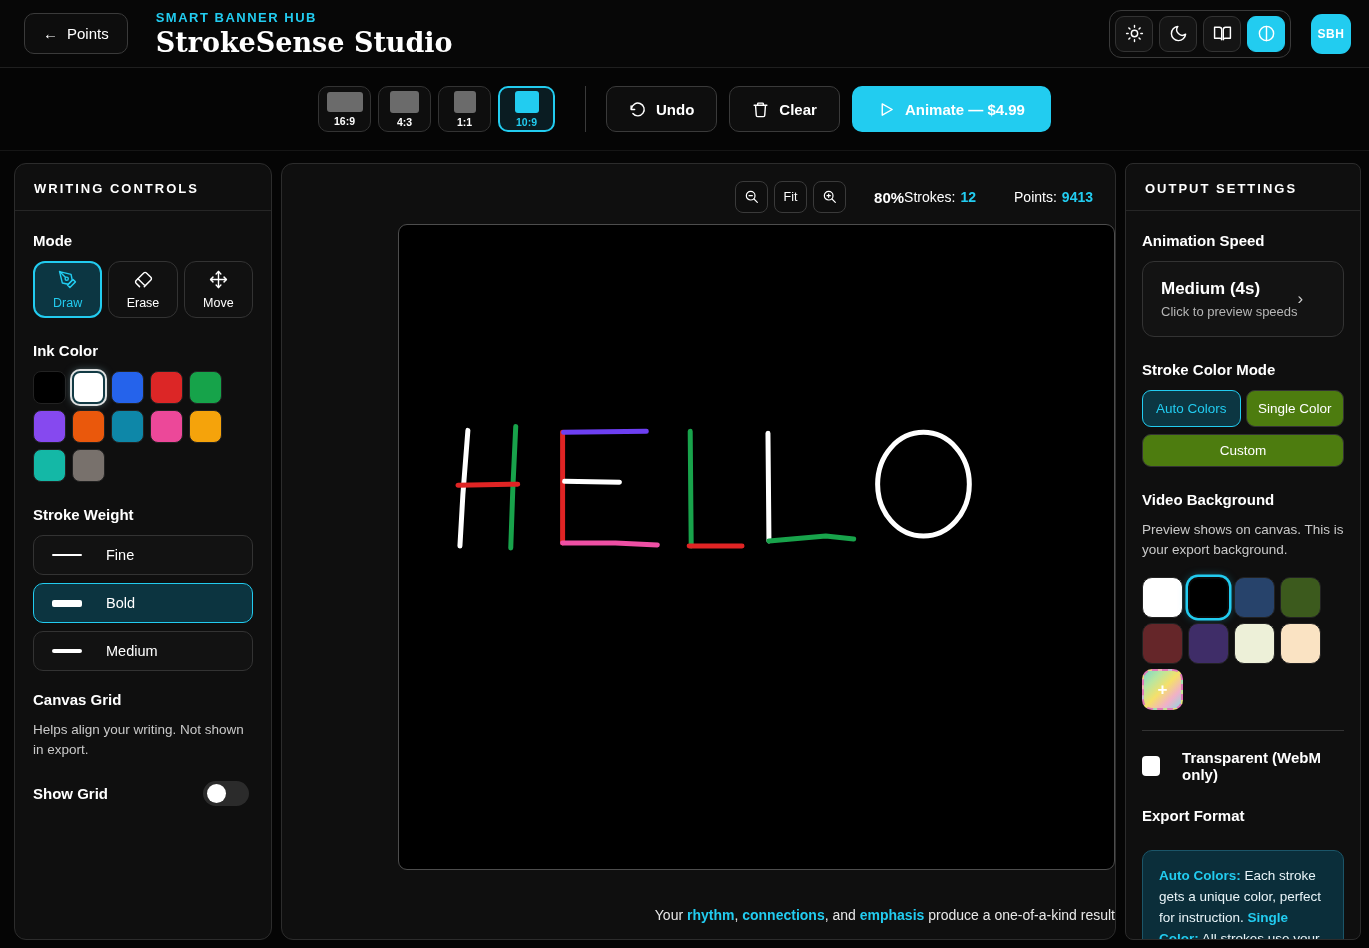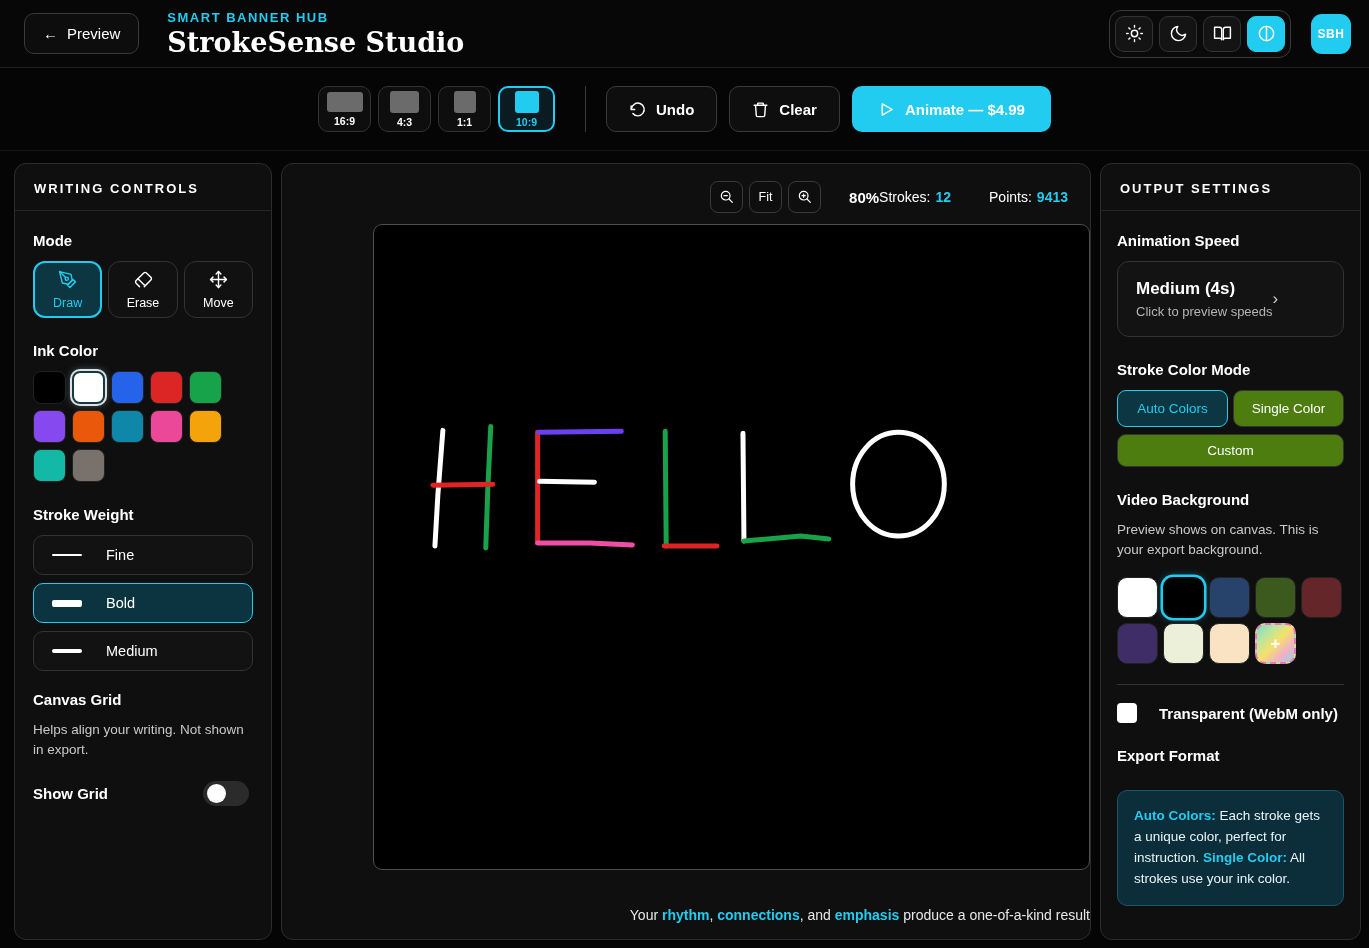--- a/index.html
+++ b/index.html
@@ -40,21 +40,21 @@
   .tool-btn svg { width:17px; height:17px; stroke:#fff; fill:none; stroke-width:2; stroke-linecap:round; stroke-linejoin:round;}
   .animate-btn { background:#22ccf0; border:none; color:#fff; padding:9px 26px; }
   .animate-btn svg { stroke:#fff; }
 
   
   .main { display:flex; gap:9px; padding:12px 8px 0 14px; height:797px; }
   .panel { background:#0f0f0f; border:1px solid #2c2c2c; border-radius:12px; height:777px; overflow:hidden;}
   .panel-header { padding:17px 19px 14px; border-bottom:1px solid #262626; font-size:13px; font-weight:bold;
     letter-spacing:2px; color:#fff;}
   .left-panel { width:258px; flex:none; }
-  .right-panel { width:261px; flex:none; }
+  .right-panel { width:236px; flex:none;border-radius:8px; }
   .center-panel { flex:1; display:flex; flex-direction:column;align-items:flex-end; }
   .panel-body { padding:21px 18px; }
 
   .section-label { font-size:15px; font-weight:bold; margin-bottom:12px; }
   .mt { margin-top:24px; }
 
   
   .mode-row { display:flex; gap:6px; }
   .mode-btn { width:70px; height:57px; border:1px solid #333; border-radius:12px; background:#111;
     display:flex; flex-direction:column; align-items:center; justify-content:center; gap:4px; cursor:pointer;
@@ -125,21 +125,21 @@
     padding:15px 16px; font-size:13.5px; line-height:1.55; color:#e9f4f8; }
   .info-box .accent { color:#22ccf0; font-weight:bold; }
 </style>
 </head>
 <body>
 
 <div class="header">
   <div class="header-left">
     <button class="back-btn">
       <span>←</span>
-      <span>Preview</span>
+      <span>Points</span>
     </button>
     <div class="title-block">
       <div class="eyebrow">SMART BANNER HUB</div>
       <div class="app-title">StrokeSense Studio</div>
     </div>
   </div>
   <div class="header-right">
     <div class="icon-group">
       <button class="icon-btn">
         <svg viewBox="0 0 24 24">

